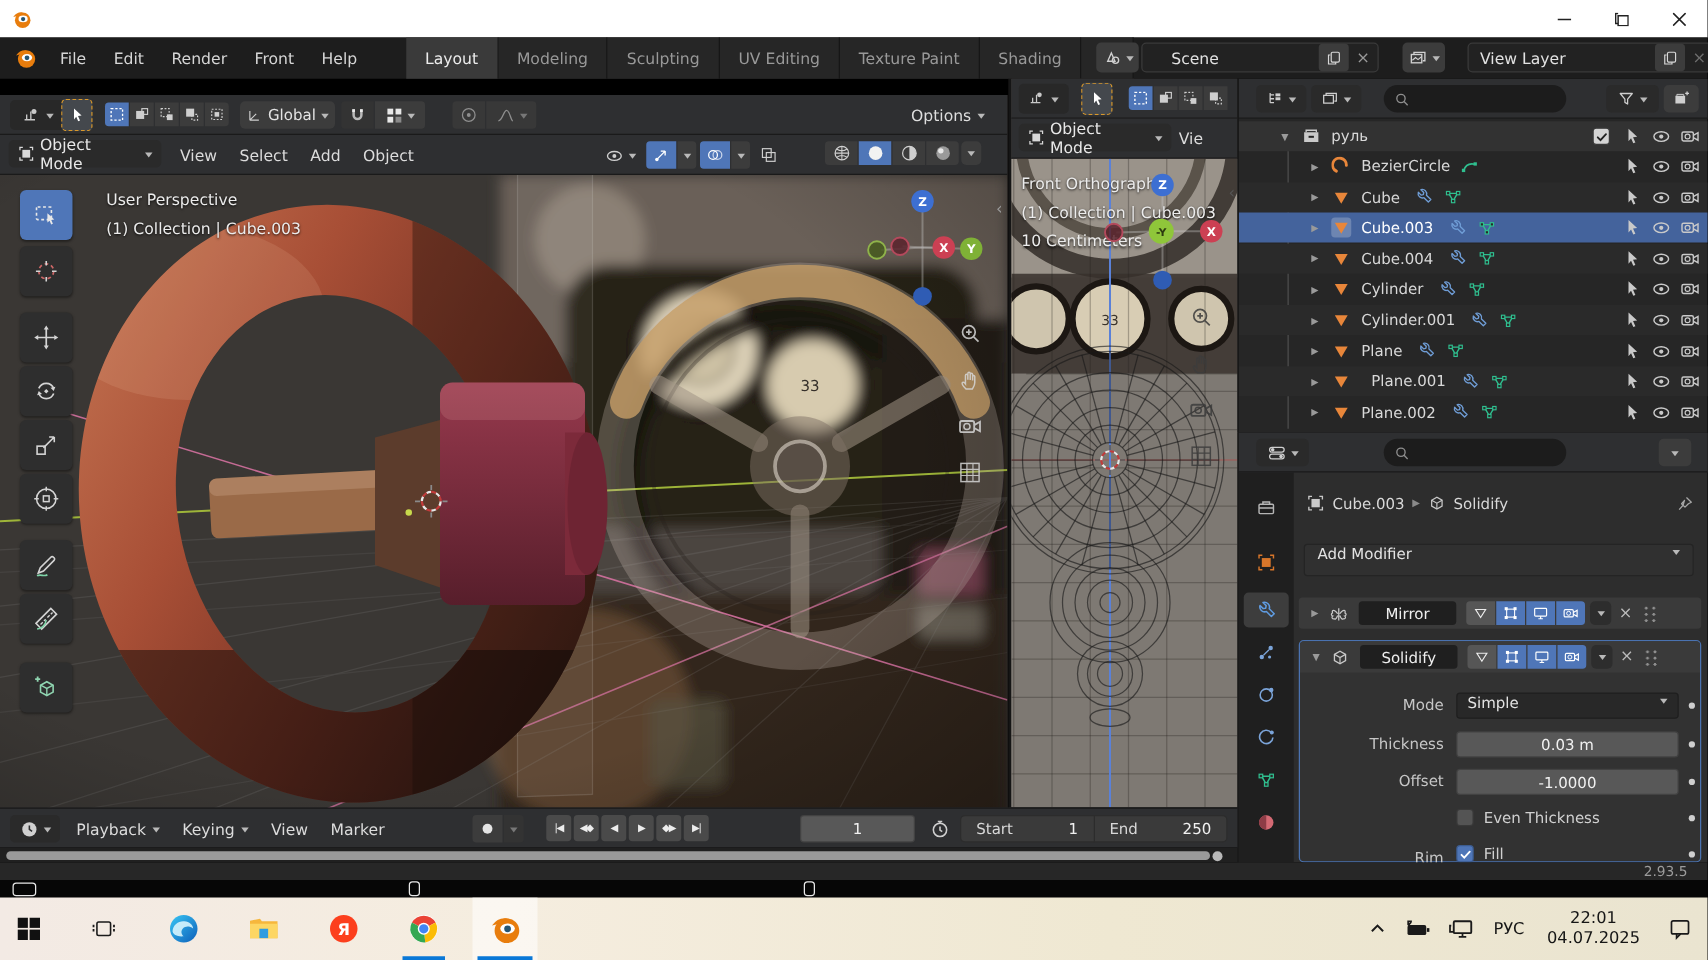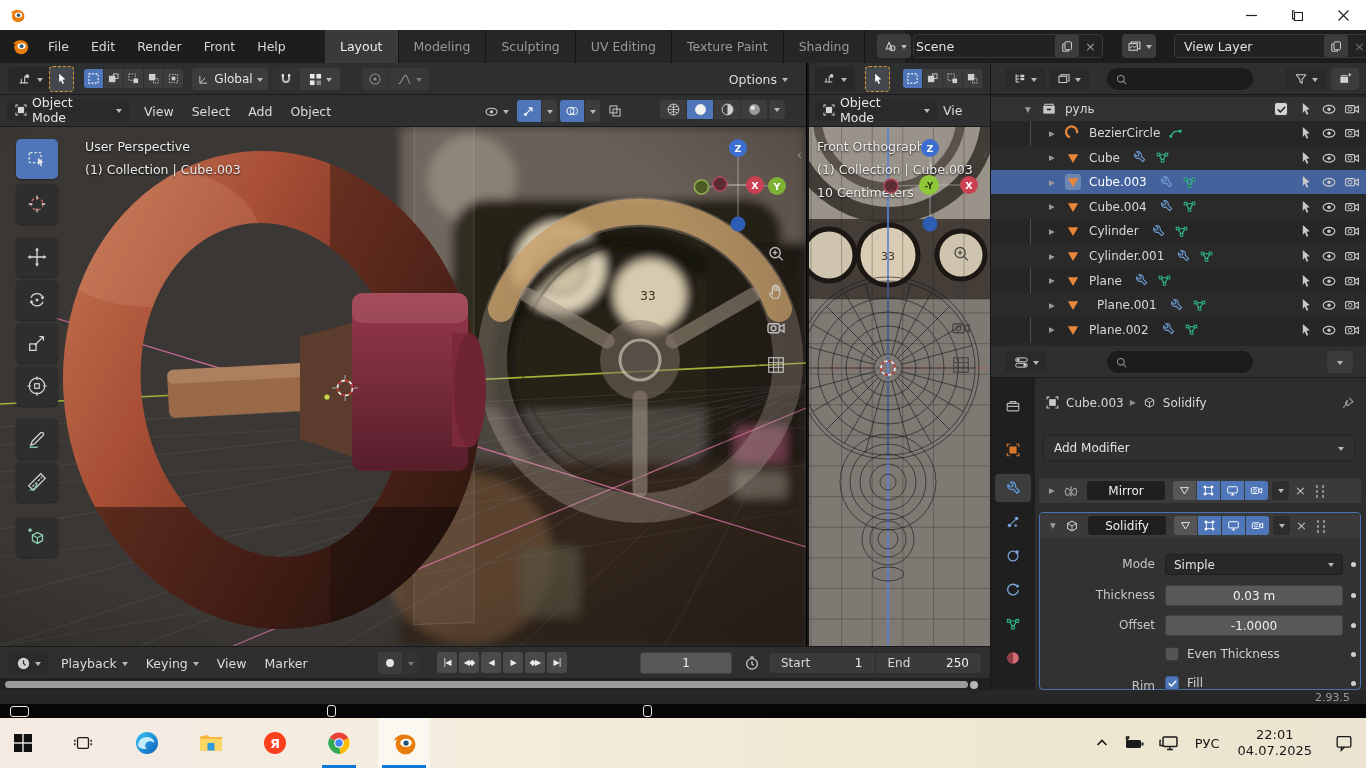--- a/index.html
+++ b/index.html
@@ -35,21 +35,21 @@
   .odisc{font-size:7.5px;color:#9a9a9a;width:12px;flex:none}
   .oic{flex:none}
   .spacer{flex:1}
   .rico{margin-right:7px;color:#c9c9c9;flex:none}
   
   #props{left:990px;top:346px;width:376px;height:344px;background:#2d2d2d;border-left:1px solid #151515;overflow:hidden}
   .ptab{width:36px;height:28px;border-radius:4px;display:flex;align-items:center;justify-content:center;margin:4px auto 6px}
   .ptab.act{background:#3d3d3d}
   .plabel{color:#c6c6c6;font-size:12px;text-align:right}
   .pfield{background:#585858;border-radius:3px;height:21px;display:flex;align-items:center;justify-content:center;color:#f0f0f0;font-size:12px;border:1px solid #424242}
-  .pdrop{background:#282828;border-radius:3px;height:21px;display:flex;align-items:center;color:#e3e3e3;font-size:12px;border:1px solid #1e1e1e}
+  .pdrop{background:#282828;border-radius:3px;height:21px;display:flex;align-items:flex-start;color:#e3e3e3;font-size:12px;border:1px solid #1e1e1e}
   .dot{width:5px;height:5px;border-radius:50%;background:#cfcfcf}
   .cb{width:14px;height:14px;border-radius:3px;background:#545454;border:1px solid #393939;flex:none}
   .cb.on{background:#4f76b8;border-color:#3c5c90;display:flex;align-items:center;justify-content:center}
   .tgl{width:23px;height:19px;display:flex;align-items:center;justify-content:center;background:#565656}
   .tgl.blue{background:#4f76b8}
   .mhead{background:#3a3a3a;border-radius:3px;display:flex;align-items:center;height:25px}
   .namefield{background:#1f1f1f;border-radius:3px;height:19px;display:flex;align-items:center;justify-content:center;color:#eee;font-size:12px}
   .dots6{width:12px;height:14px;background-image:radial-gradient(circle,#8f8f8f 1.1px,transparent 1.3px);background-size:6px 5px}
   
   #timeline{left:0;top:646px;width:990px;height:32px;background:#2e2f31;border-top:1px solid #191919;font-size:12.5px;color:#dcdcdc}
@@ -187,21 +187,21 @@
     </div>
 
   <div class="abs f" style="left:877px;top:4px">
     <div class="hbtn" style="width:34px;height:24px">
       <svg width="15" height="15" viewBox="0 0 18 18">
           <path d="M5 12 8.5 4l3.5 8Z" fill="none" stroke="#d0d0d0" stroke-width="1.3"></path>
           <circle cx="12.5" cy="11" r="3" fill="none" stroke="#d0d0d0" stroke-width="1.3"></circle>
         </svg>
       <span class="chev"></span>
     </div>
-    <div class="idfield" style="width:190px;margin-left:2px;padding-left:2px;color:#e2e2e2;font-size:12.5px">
+    <div class="idfield" style="width:190px;margin-left:2px;padding-left:23px;color:#e2e2e2;font-size:12.5px">
       <span>Scene</span>
       <span class="spacer"></span>
       <div class="hbtn" style="width:24px;height:22px;border-radius:3px">
           <svg width="13" height="13" viewBox="0 0 18 18">
             <rect x="5.5" y="2.5" width="9" height="11" rx="1.5" fill="none" stroke="#d8d8d8" stroke-width="1.3"></rect>
             <path d="M4.5 5.5h-2v10h8v-2" fill="none" stroke="#d8d8d8" stroke-width="1.3"></path>
           </svg>
         </div>
       <span style="color:#9a9a9a;padding:0 6px;font-size:13px">×</span>
     </div>
@@ -223,21 +223,21 @@
           <svg width="13" height="13" viewBox="0 0 18 18">
             <rect x="5.5" y="2.5" width="9" height="11" rx="1.5" fill="none" stroke="#d8d8d8" stroke-width="1.3"></rect>
             <path d="M4.5 5.5h-2v10h8v-2" fill="none" stroke="#d8d8d8" stroke-width="1.3"></path>
           </svg>
         </div>
       <span style="color:#6e6e6e;padding:0 6px;font-size:13px">×</span>
     </div>
   </div>
 </div>
 
-<div id="vp1" class="abs vpregion" style="left:0;top:63px;width:806px;height:583px">
+<div id="vp1" class="abs vpregion" style="left:0;top:76px;width:806px;height:583px">
 
   <div class="abs rowbar" style="left:0;top:0;width:806px;height:32px">
     <div class="abs hbtn" style="left:8px;top:4px;width:44px;height:24px;background:#282828">
       <svg width="15" height="15" viewBox="0 0 18 18">
           <path d="M2 13h10M4 13V8m4 5V5" stroke="#c9c9c9" stroke-width="1.3"></path>
           <circle cx="11" cy="5" r="2.4" fill="#c9c9c9"></circle>
         </svg>
       <span class="chev"></span>
     </div>
     <div class="abs" style="left:49px;top:3px;width:25px;height:26px;background:#44484d;border:1.6px dashed #d8982c;border-radius:4px;display:flex;align-items:center;justify-content:center">

